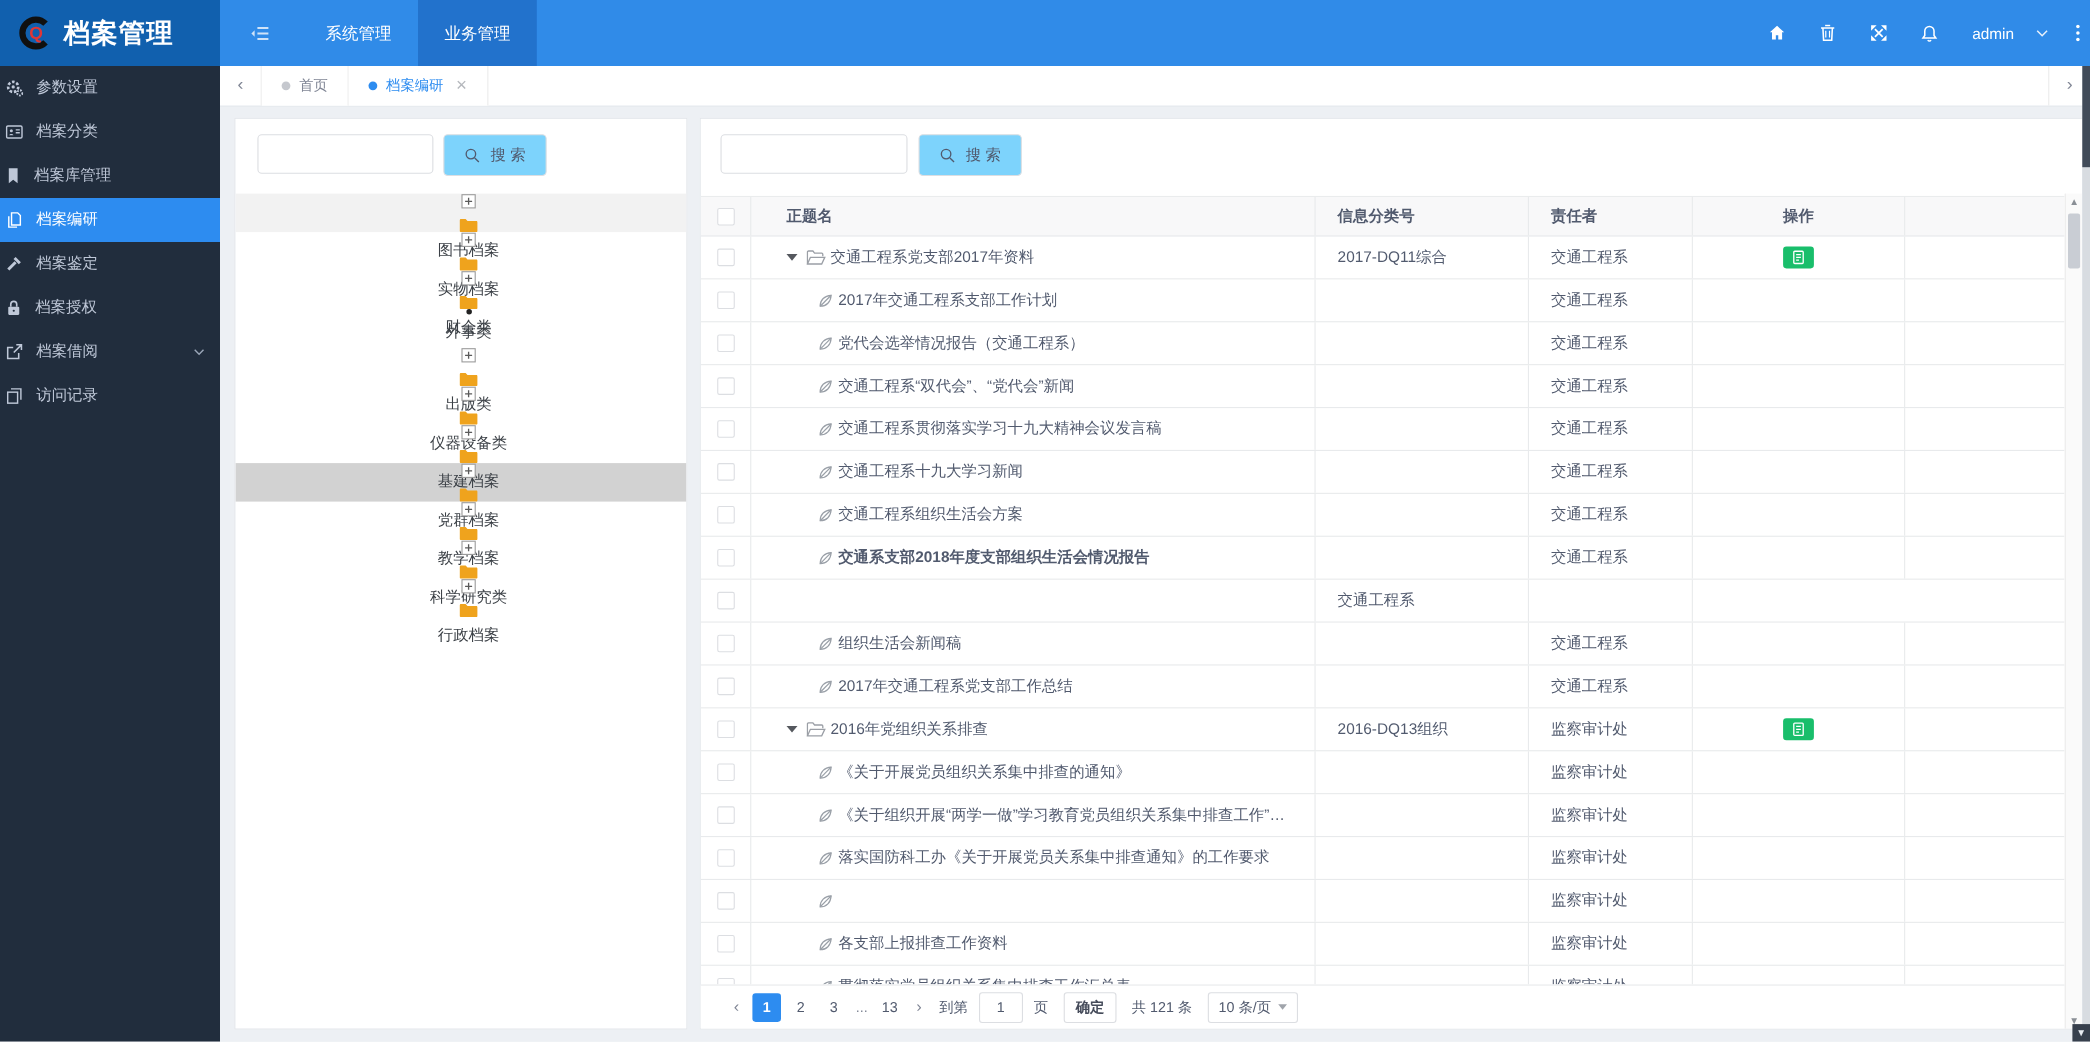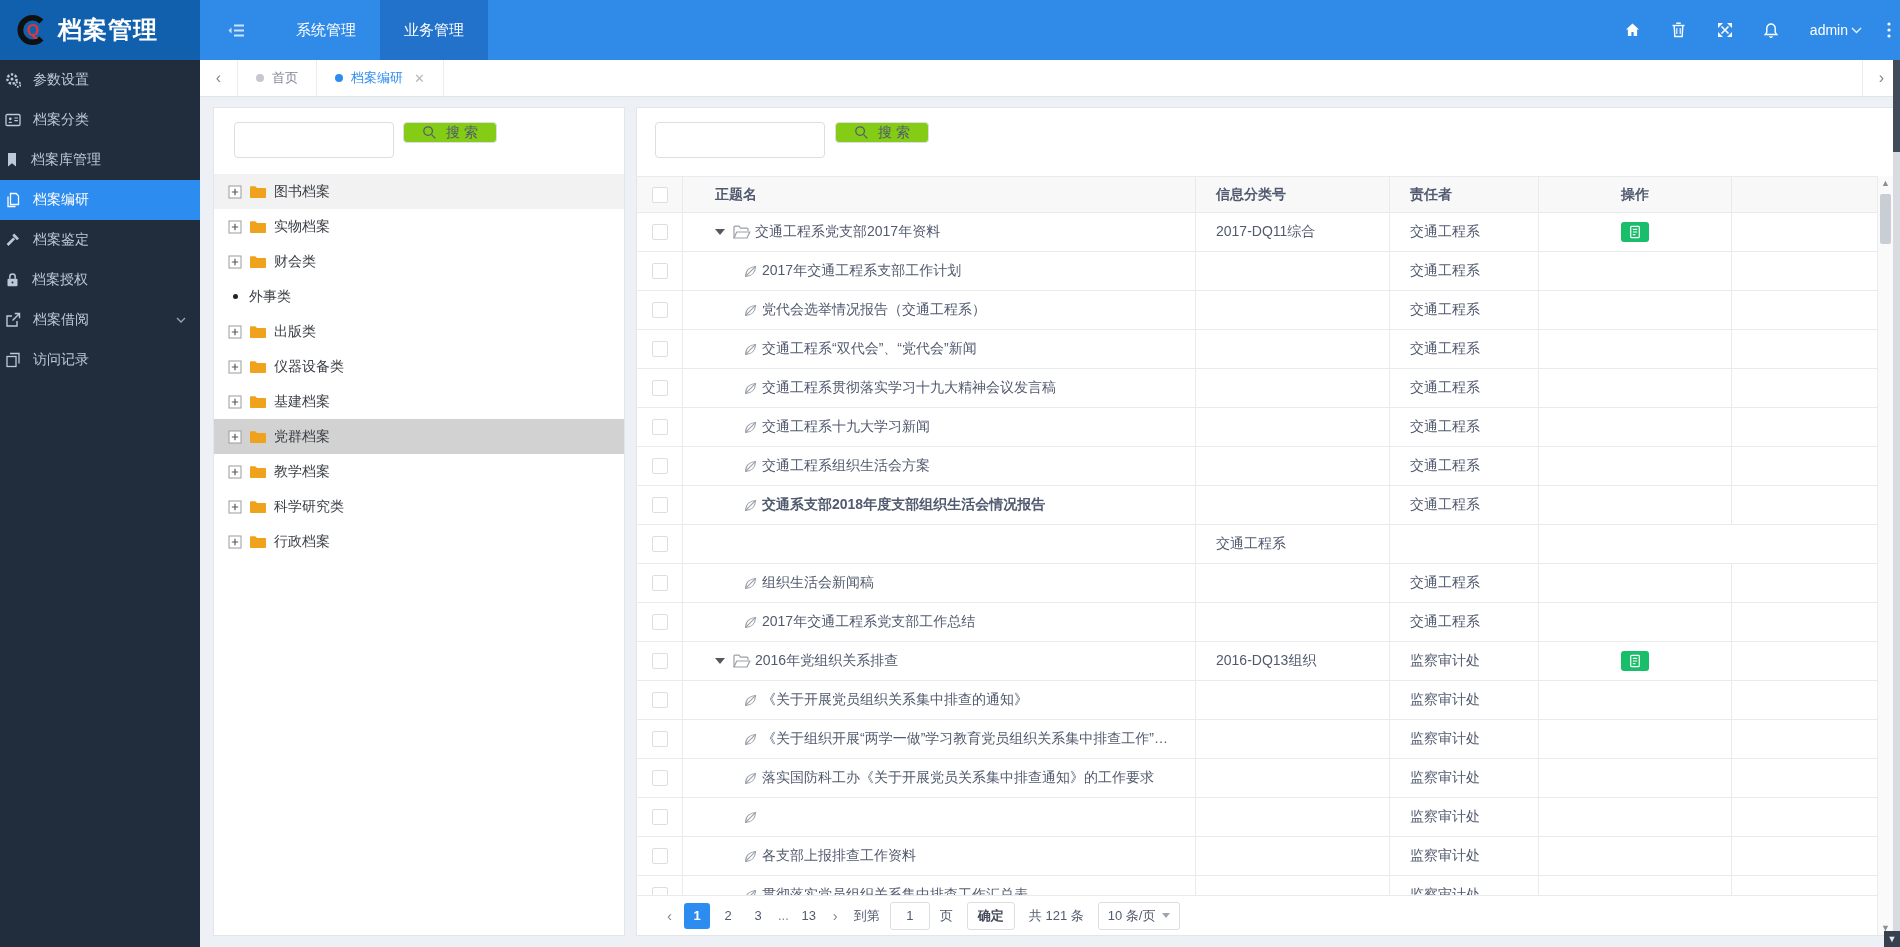--- a/index.html
+++ b/index.html
@@ -9,21 +9,21 @@
 
   
   .navbar { height:60px; background:#308be8; display:flex; align-items:stretch; color:#fff; }
   .logo-area { width:200px; background:#1160ae; display:flex; align-items:center; padding-left:16px; gap:10px; flex:none; }
   .logo-text { font-size:24px; font-weight:bold; letter-spacing:1px; }
   .nav-collapse { width:72px; display:flex; align-items:center; justify-content:center; cursor:pointer; }
   .nav-item { padding:0 24px; display:flex; align-items:center; font-size:15px; cursor:pointer; }
   .nav-item.active { background:#2272cc; }
   .nav-spacer { flex:1; }
   .nav-icon { width:46px; display:flex; align-items:center; justify-content:center; cursor:pointer; }
-  .nav-admin { display:flex; align-items:center; gap:3px; padding:0 16px; font-size:14px; cursor:pointer; }
+  .nav-admin { display:flex; align-items:center; gap:20px; padding:0 16px; font-size:14px; cursor:pointer; }
   .nav-dots { width:22px; display:flex; align-items:center; justify-content:center; cursor:pointer; }
 
   
   .layout { display:flex; height:887px; }
   .sidebar { width:200px; background:#212d3d; flex:none; }
   .side-item { height:40px; display:flex; align-items:center; gap:12px; padding:0 14px 0 5px; color:#bfc8d8; font-size:14px; cursor:pointer; }
   .side-item.active { background:#2d8cf0; color:#fff; }
   .side-label { flex:1; }
   .side-chev { color:#9aa6b8; }
 
@@ -39,23 +39,23 @@
   .tab.active .tab-dot { background:#2d8cf0; }
   .tab-close { color:#b5b8bd; font-size:13px; margin-left:3px; }
 
   
   .cards { flex:1; display:flex; gap:11px; padding:10px 6px 11px 13px; min-height:0; }
   .card { background:#fff; border:1px solid #e2e5ea; }
   .tree-card { width:412px; flex:none; display:flex; flex-direction:column; }
   .tree-search { display:flex; gap:9px; padding:14px 16px 10px 20px; }
   .input { height:36px; border:1px solid #dcdee2; border-radius:4px; background:#fff; font-size:14px; color:#515a6e; padding:0 8px; outline:none; }
   .tree-search .input { width:160px; }
-  .btn-search { height:21px; padding:0 18px; border:1px solid #dcdee2; border-radius:4px; background:#84cc16; display:flex; align-items:center; gap:9px; font-size:14px; color:#515a6e; cursor:pointer; }
+  .btn-search { height:38px; padding:0 18px; border:1px solid #dcdee2; border-radius:4px; background:#7dd3fc; display:flex; align-items:center; gap:9px; font-size:14px; color:#515a6e; cursor:pointer; }
   .tree-list { flex:1; overflow:hidden; padding-top:6px; }
-  .tree-item { height:35px; display:flex; align-items:center; gap:7px; padding-left:14px; font-size:14px; color:#3a3f45; cursor:pointer; }
+  .tree-item { height:35px; display:flex; align-items:center; gap:7px; padding-left:14px; font-size:14px; color:#3a3f45; cursor:pointer;flex-direction:column; }
   .tree-item.shaded { background:#f2f2f2; }
   .tree-item.selected { background:#d2d2d2; }
   .tree-bullet { width:14px; display:flex; justify-content:center; }
   .tree-bullet i { width:5px; height:5px; border-radius:50%; background:#222; }
 
   
   .main-card { flex:1; display:flex; flex-direction:column; position:relative; min-width:0; }
   .main-search { display:flex; gap:10px; padding:14px 0 18px 18px; flex:none; }
   .main-search .input { width:170px; }
   .table-area { flex:1; overflow:hidden; margin-right:16px; }

